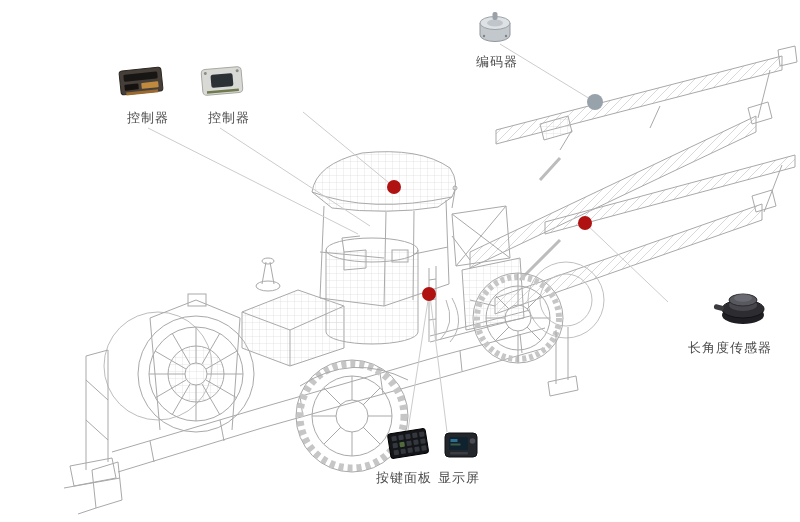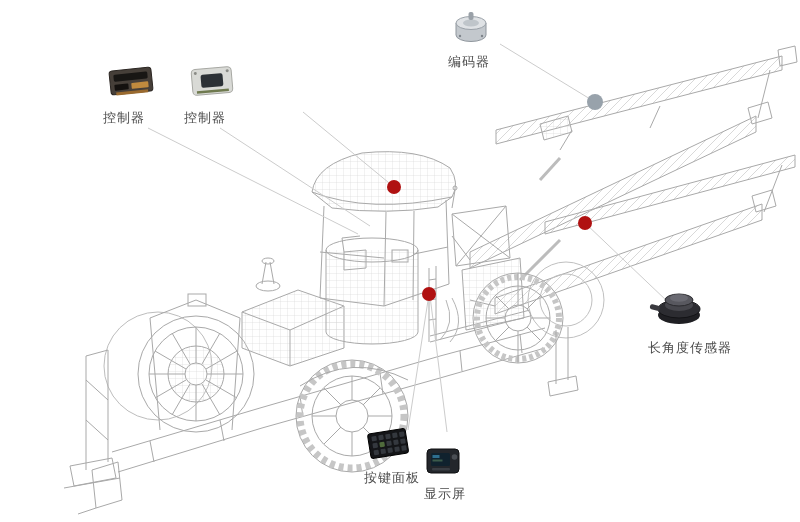--- a/index.html
+++ b/index.html
@@ -6,33 +6,33 @@
   .stage {
     position:relative; width:800px; height:522px; background:#ffffff;
     overflow:hidden; font-family:"Liberation Sans", sans-serif;
   }
   svg.scene { position:absolute; left:0; top:0; }
   .dot { position:absolute; border-radius:50%; z-index:3; }
   .dot-red  { width:14px; height:14px; background:#b01111; }
   .dot-gray { width:16px; height:16px; background:#98a2ab; }
   figure.callout {
     position:absolute; margin:0; display:flex; flex-direction:column;
-    align-items:flex-start; gap:7px; z-index:4;
+    align-items:flex-end; gap:7px; z-index:4;
   }
   figure.callout figcaption {
     font-size:13px; color:#4a4a4a; letter-spacing:1px; white-space:nowrap;
   }
   
   #co-controller-1 { left:103px; top:60px;  width:66px; }
   #co-controller-2 { left:184px; top:60px;  width:66px; }
   #co-joystick     { left:272px; top:50px;  width:60px; }
   #co-encoder      { left:448px; top:10px;  width:70px; }
   #co-sensor       { left:648px; top:278px; width:124px; }
   #co-keypad       { left:364px; top:424px; width:68px; }
-  #co-display      { left:424px; top:444px; width:56px;font-family:Liberation Serif, serif; }
+  #co-display      { left:424px; top:428px; width:56px;font-family:Liberation Serif, serif; }
 </style>
 </head>
 <body>
 
 <div class="stage">
 
   <svg class="scene" width="800" height="522" viewBox="0 0 800 522">
     <defs>
       <pattern id="mesh" width="7" height="7" patternUnits="userSpaceOnUse">
         <path d="M0 0 H7 M0 0 V7" stroke="#d2d2d2" stroke-width="0.6" fill="none"></path>

